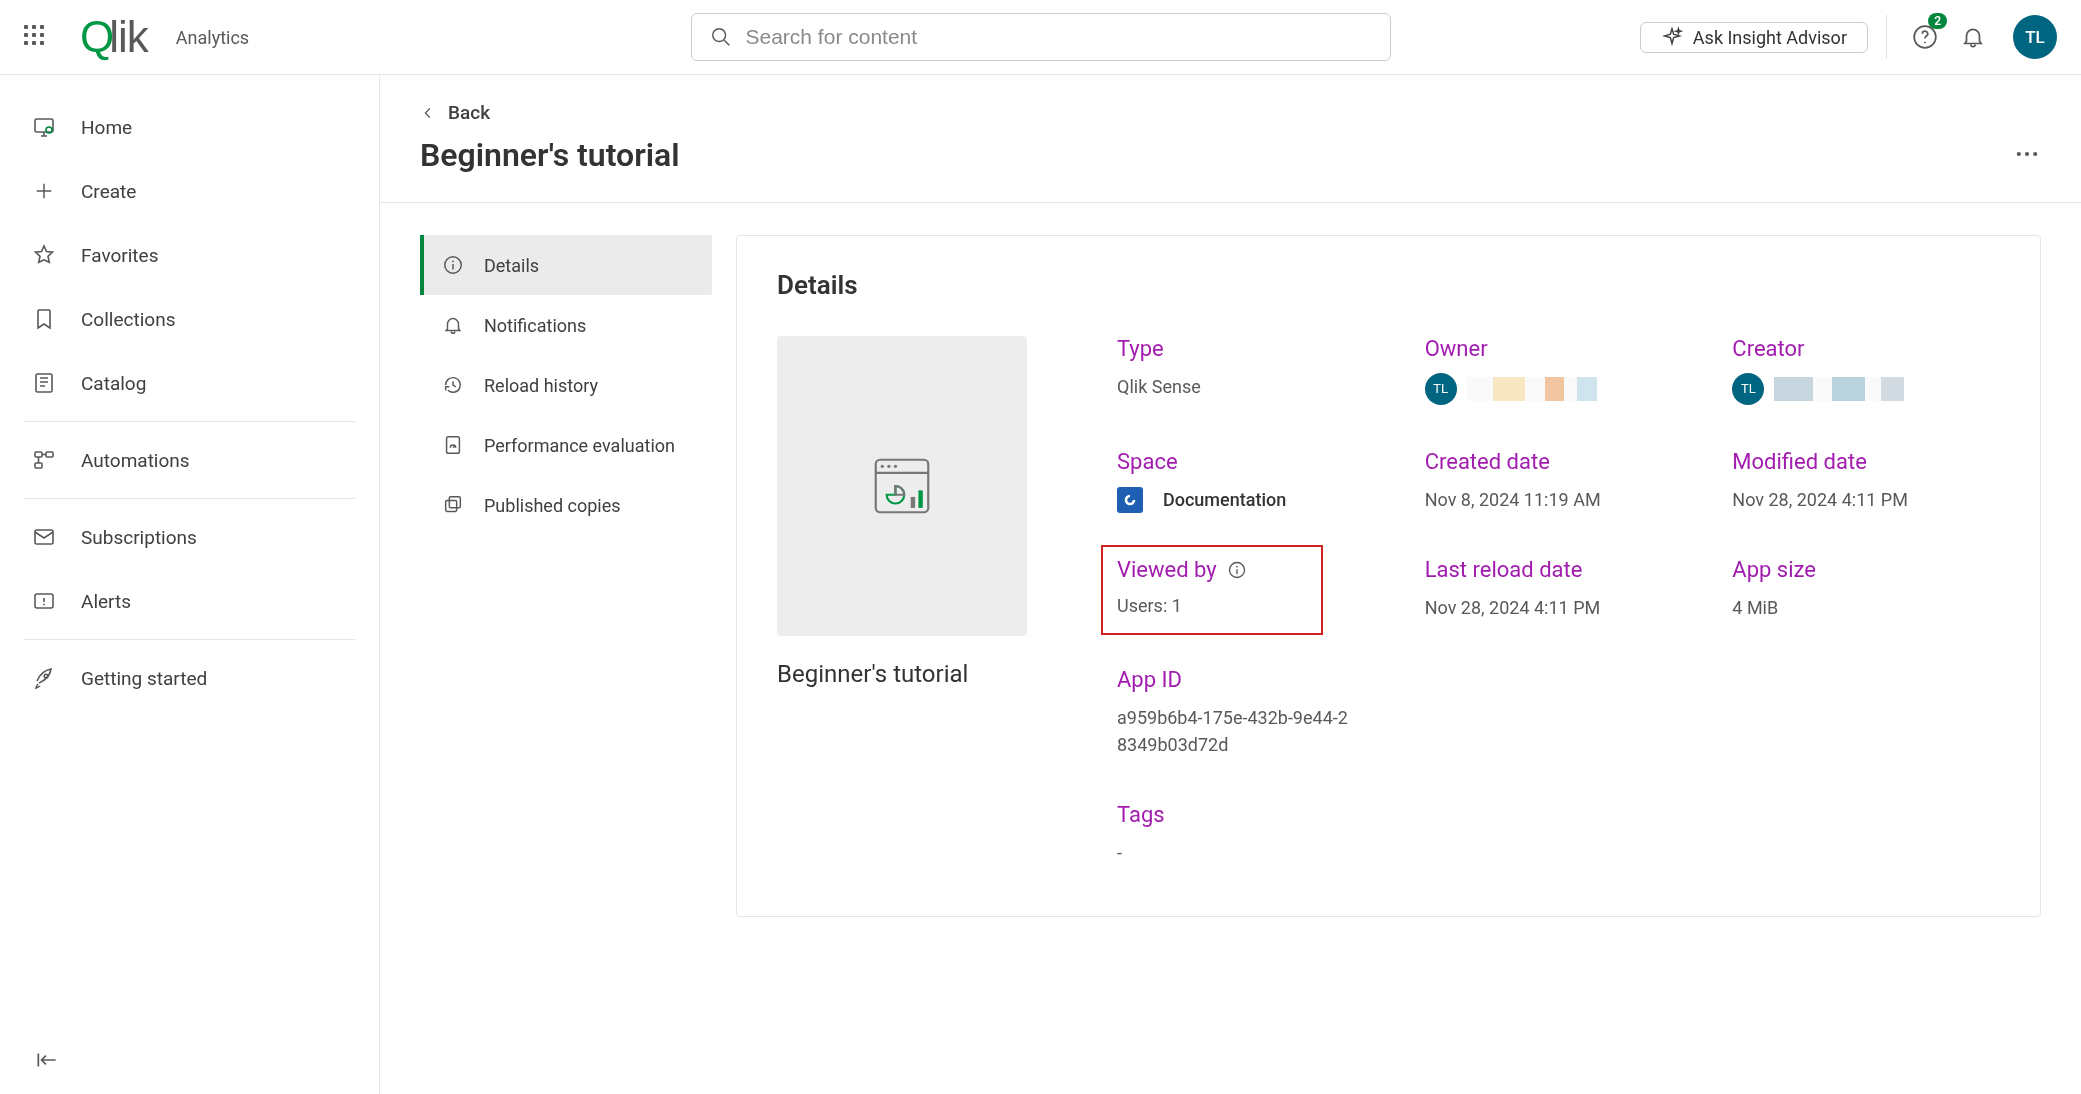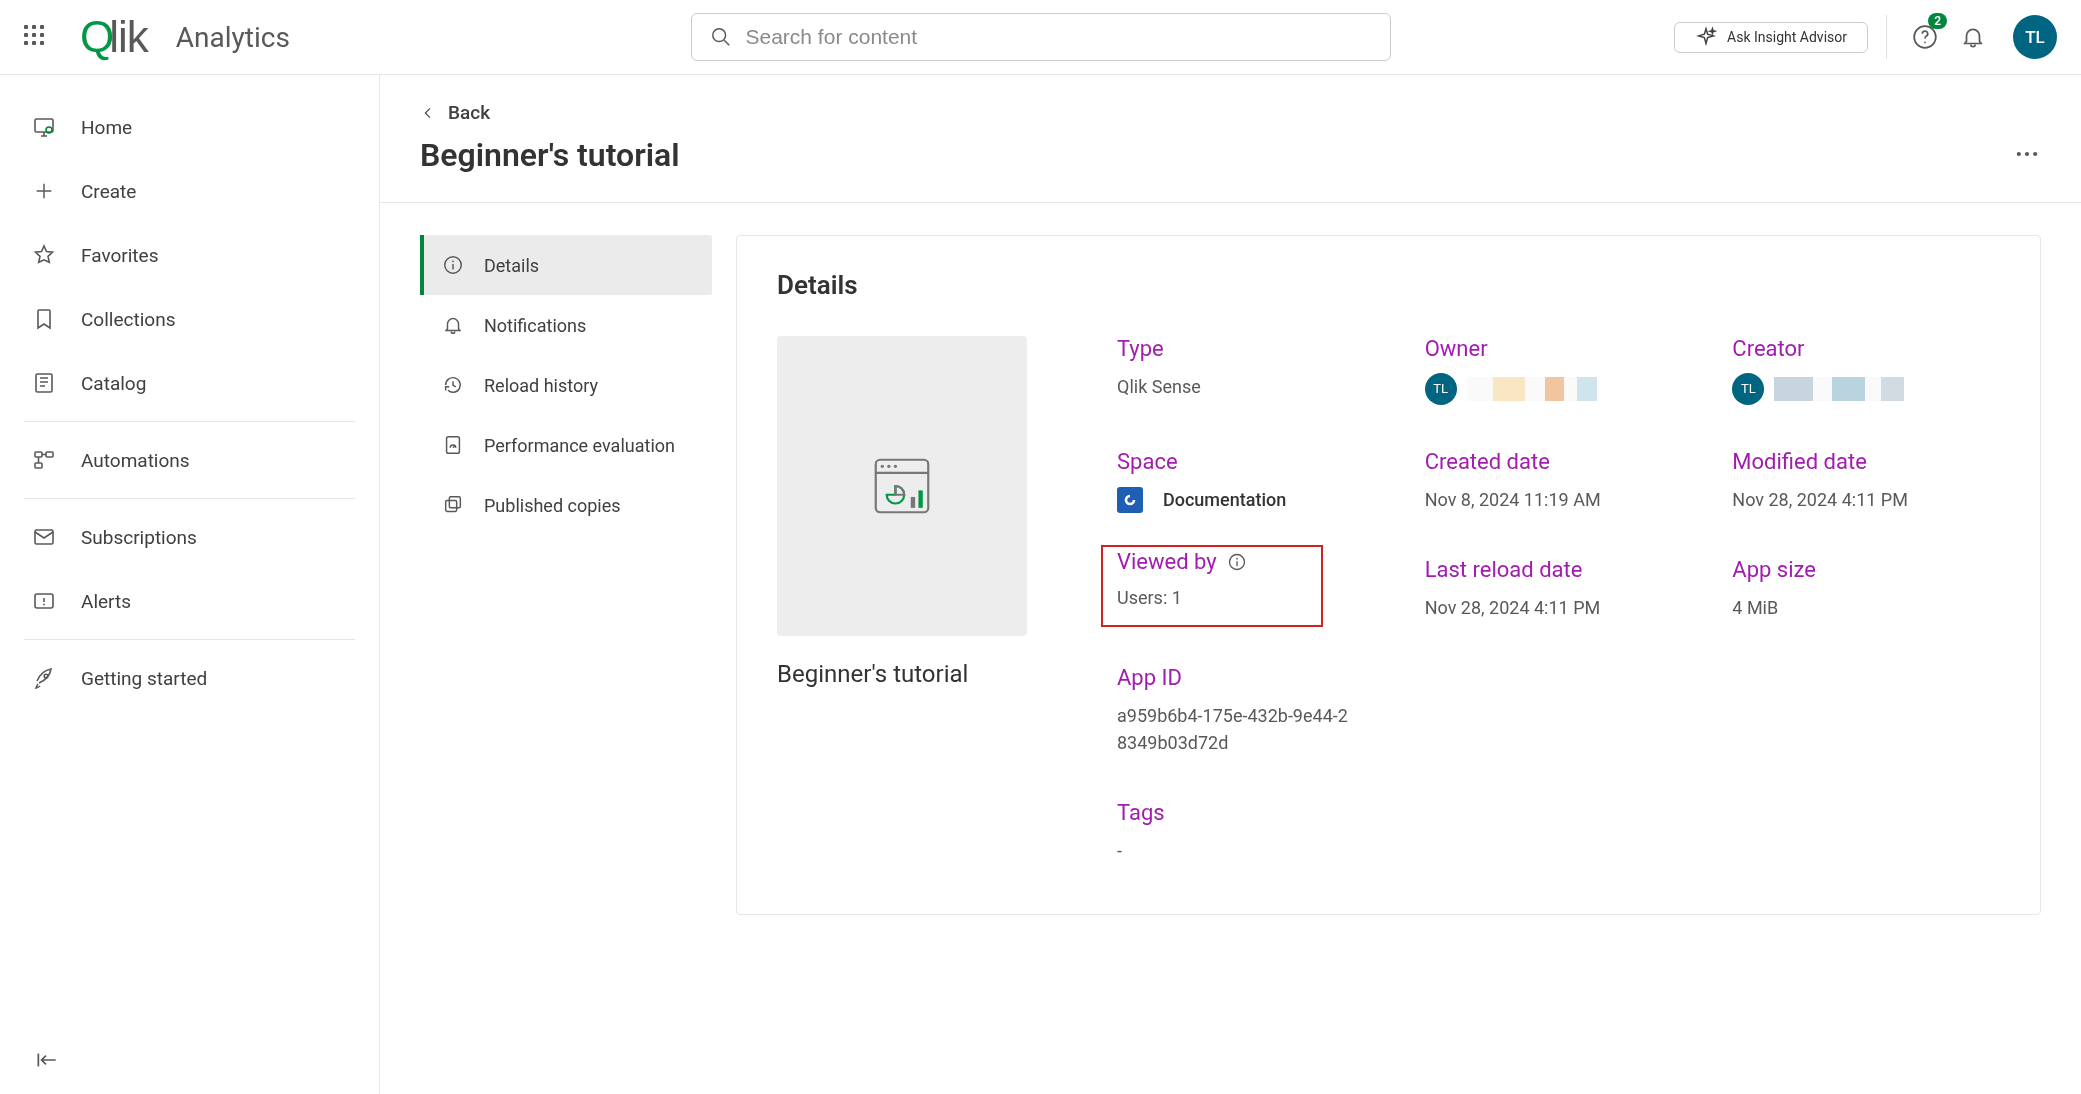--- a/index.html
+++ b/index.html
@@ -32,21 +32,21 @@
   .launcher-icon span { background:#595959; width:4px; height:4px; border-radius:1px; }
   .logo-q {
     font-size: 44px; font-weight: 500; color:#009845; letter-spacing:-1px;
     font-family: Arial, sans-serif;
   }
   .logo-text {
     font-size: 44px; font-weight: 500; color:#595959; letter-spacing:-1px;
     font-family: Arial, sans-serif; margin-left:-4px;
   }
   .app-area-label {
-    font-size: 28px; color:#595959; margin-left: 28px; font-weight:400;
+    font-size: 18px; color:#595959; margin-left: 28px; font-weight:400;
   }
   .search-wrap {
     position: absolute;
     left: 50%;
     transform: translateX(-50%);
   }
   .search-box {
     width: 700px; height: 48px;
     border:1px solid #ccc; border-radius: 6px;
     display:flex; align-items:center; padding: 0 18px;
@@ -58,21 +58,21 @@
     margin-left:14px; background:transparent;
   }
   .search-box input::placeholder { color:#8a8a8a; }
 
   .topbar-right {
     margin-left:auto; display:flex; align-items:center; gap: 8px;
   }
   .ask-btn {
     height:31px; border:1px solid #ccc; border-radius:6px;
     display:flex; align-items:center; padding:0 20px; gap:10px;
-    font-size:14px; color:#333; cursor:pointer; background:#fff;
+    font-size:18px; color:#333; cursor:pointer; background:#fff;
   }
   .divider-v { width:1px; height:44px; background:#e0e0e0; margin:0 10px;}
   .icon-btn {
     width:40px; height:40px; display:flex; align-items:center; justify-content:center;
     cursor:pointer; position:relative;
   }
   .badge {
     position:absolute; top:-4px; right:-2px;
     background:#00873d; color:#fff; font-size:12px;
     border-radius:10px; padding:1px 6px; font-weight:600;
@@ -178,21 +178,21 @@
   }
   .blur-strip.a{
     background: linear-gradient(90deg,#fafafa 0 20%, #f8e7c2 20% 45%, #fafafa 45% 60%, #f2c5a1 60% 75%, #fafafa 75% 85%, #cfe4ed 85% 100%);
   }
   .blur-strip.b{
     background: linear-gradient(90deg,#c6d5de 0 30%, #fafafa 30% 45%, #b9d4df 45% 70%, #fafafa 70% 82%, #d2dbe1 82% 100%);
   }
 
   .highlight-box {
     border:2px solid #d22121;
-    padding: 2px 14px 14px 14px;
+    padding: 10px 14px 14px 14px;
     margin:-12px -16px;
     width: 222px;
   }
   .highlight-box h4 { margin-bottom: 10px; }
 
   
   .s595 { stroke:#595959; stroke-width:1.6; fill:none; }
   .s404 { stroke:#404040; stroke-width:1.6; fill:none; }
 </style>
 </head>

